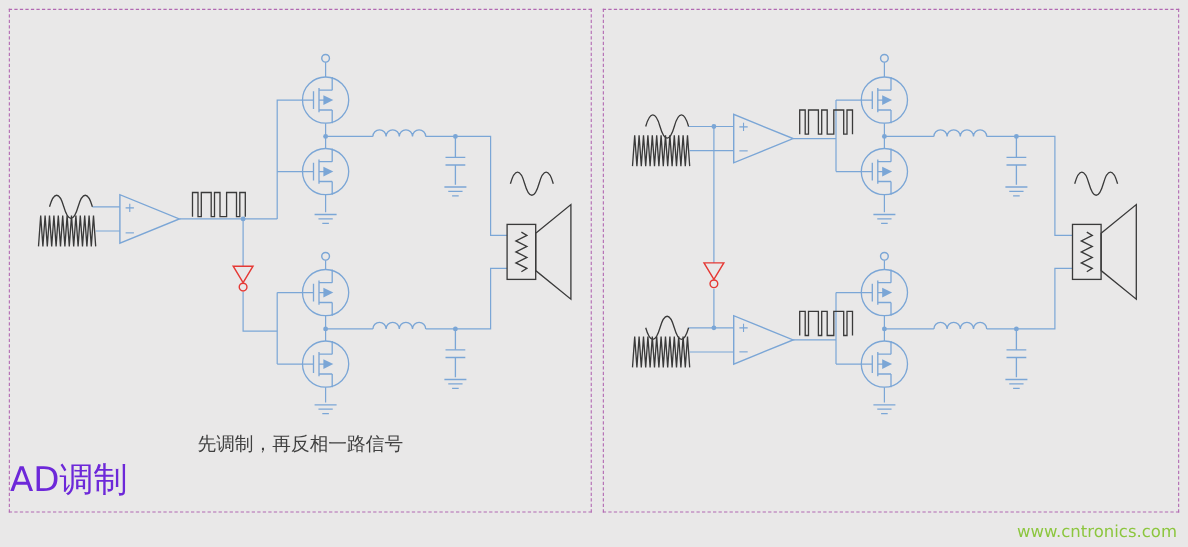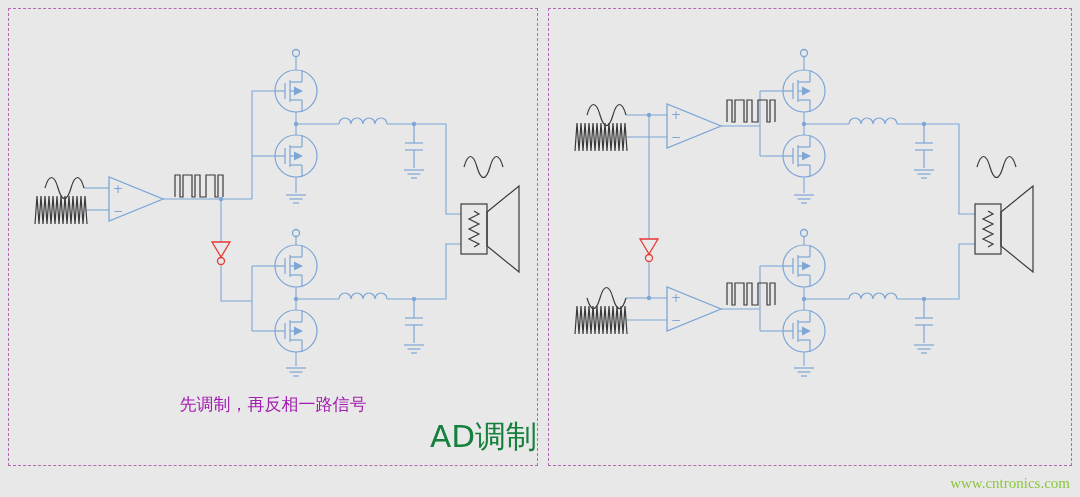--- a/index.html
+++ b/index.html
@@ -3,23 +3,23 @@
 <meta charset="utf-8">
 <style>
   html,body{margin:0;padding:0;background:#e9e8e8;}
   .figure{position:relative;width:1080px;height:497px;background:#e9e8e8;
           font-family:"DejaVu Sans",sans-serif;overflow:hidden;}
   .panel{position:absolute;top:8px;height:458px;border:1px dashed #b268b2;
          box-sizing:border-box;display:flex;flex-direction:column;align-items:center;}
   .panel.ad{left:8px;width:530px;}
   .panel.bd{left:548px;width:524px;}
   .panel svg.circuit{display:block;flex:0 0 auto;}
-  .caption{color:#a21caf;font-size:17px;line-height:20px;text-align:center;width:100%;}
-  .title{color:#15803d;font-size:31px;line-height:40px;text-align:right;width:100%;margin-top:2px;}
-  .watermark{position:absolute;right:10px;bottom:5px;color:#8cc63e;font-size:15px;font-family:Liberation Serif, serif;}
+  .caption{color:#404040;font-size:17px;line-height:20px;text-align:center;width:100%;}
+  .title{color:#6d28d9;font-size:31px;line-height:40px;text-align:left;width:100%;margin-top:2px;}
+  .watermark{position:absolute;right:10px;bottom:5px;color:#8cc63e;font-size:15px;}
   .wire{stroke:#7ba6d6;fill:none;stroke-width:1.1px;}
   .comp{stroke:#7ba6d6;fill:none;stroke-width:1.3px;}
   .blue{color:#7ba6d6;stroke:#7ba6d6;stroke-width:1.2px;}
   .dark{color:#3a3a3a;stroke:#3a3a3a;stroke-width:1.2px;}
   .red{color:#e53935;stroke:#e53935;stroke-width:1.3px;}
   .dot{fill:#7ba6d6;stroke:none;}
   .plusminus{fill:#7ba6d6;font-size:12px;font-family:"DejaVu Sans",sans-serif;stroke:none;}
 </style>
 </head>
 <body>

